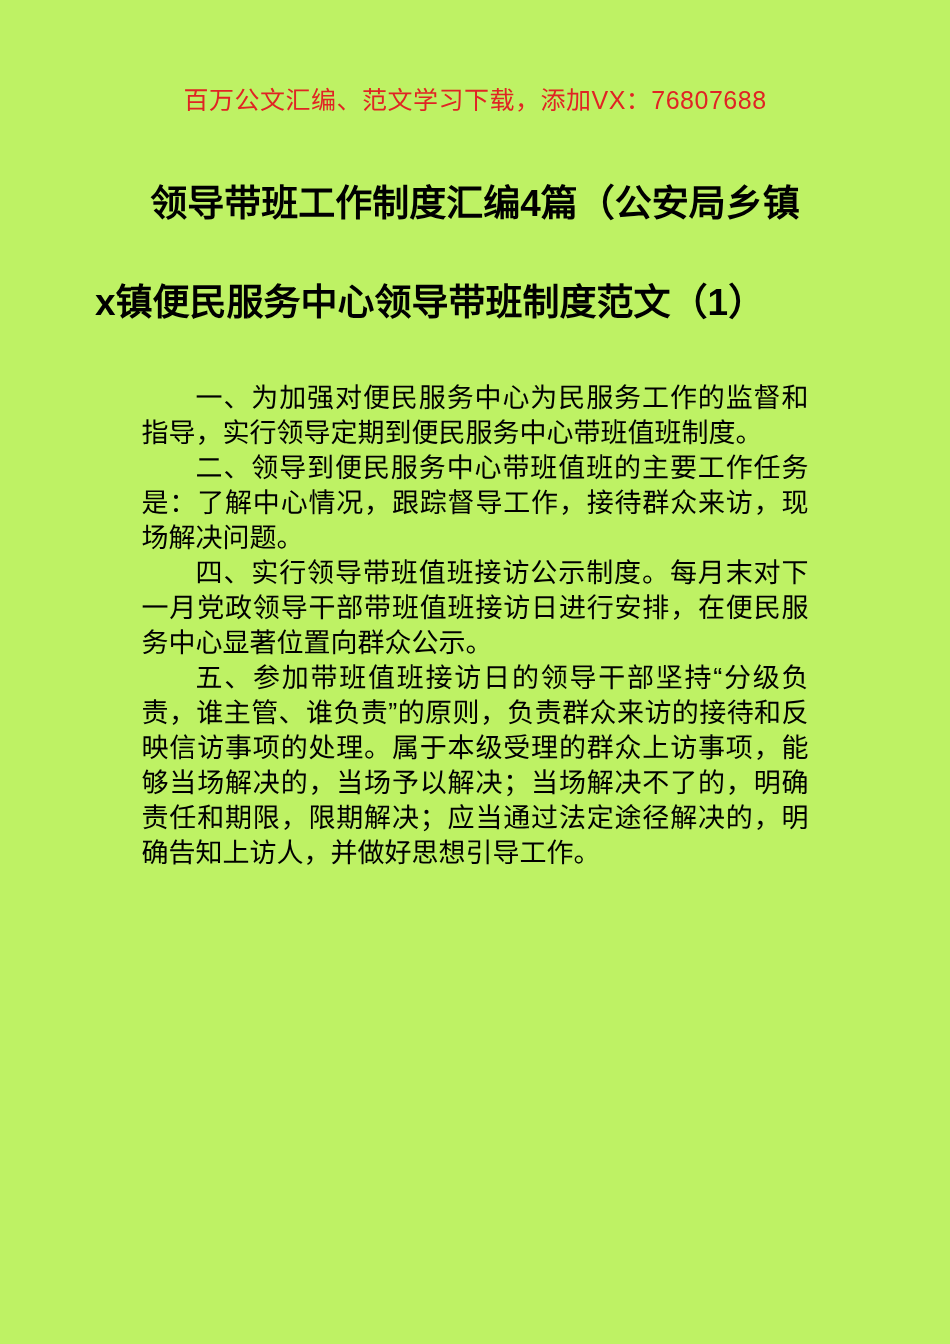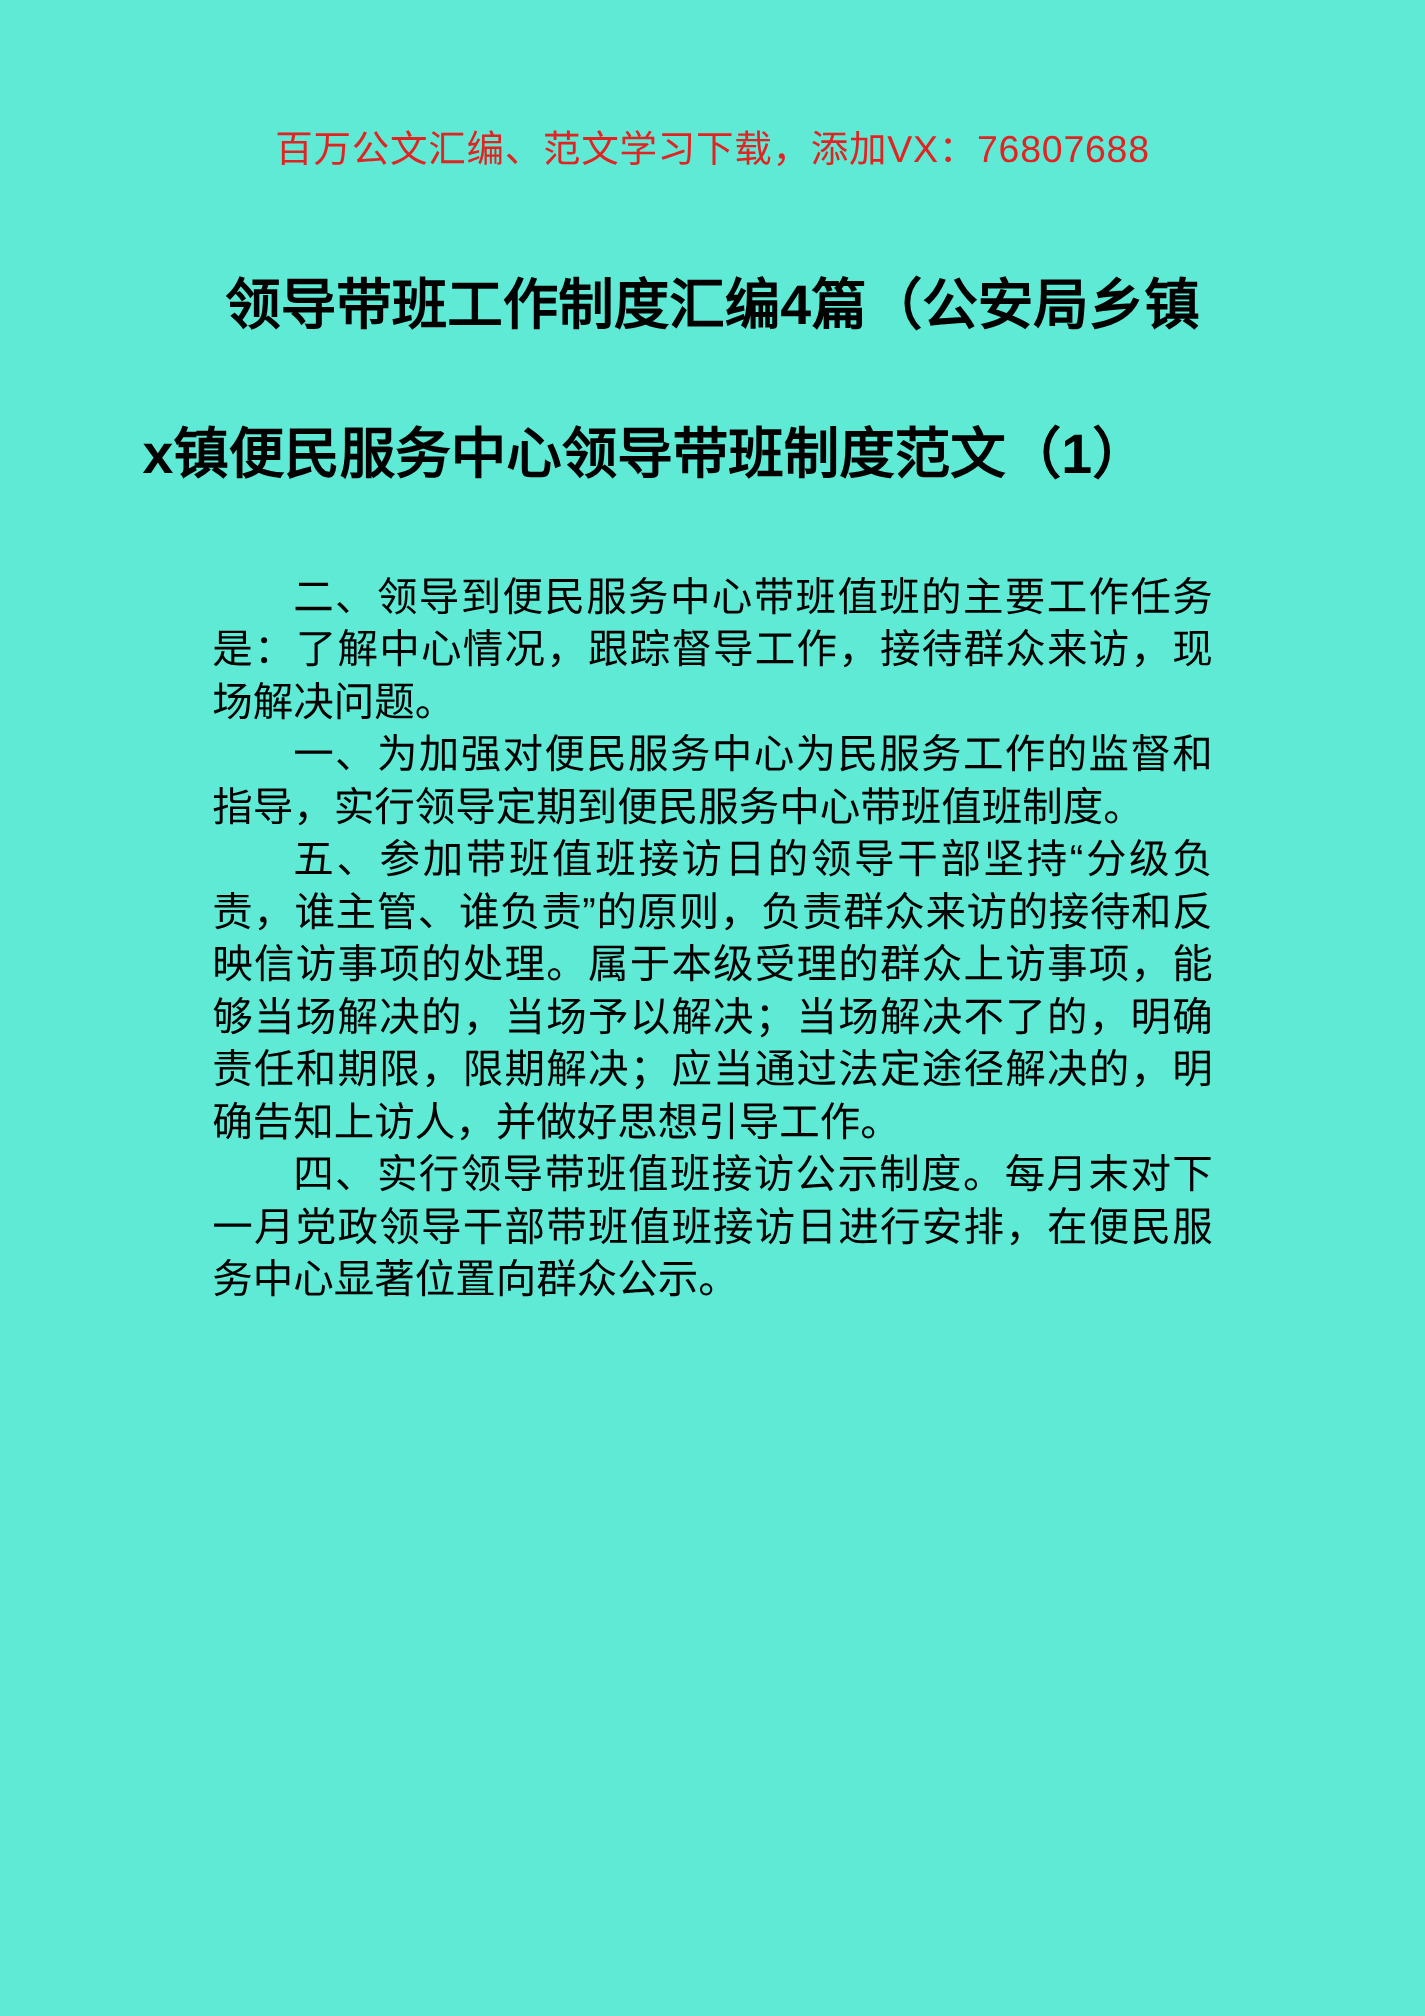--- a/index.html
+++ b/index.html
@@ -6,21 +6,21 @@
     margin: 0;
     padding: 0;
     background: #ffffff;
     font-family: "Liberation Sans", sans-serif;
   }
   .page {
     position: relative;
     width: 950px;
     height: 1344px;
     margin: 0 auto;
-    background: #5eead4;
+    background: #bef264;
     overflow: hidden;
   }
   .content {
     width: 667px;
     margin: 0 auto;
     padding: 0;
   }
   .promo {
     margin-top: 84px;
     font-size: 25px;
@@ -74,19 +74,19 @@
     <span>百万公文汇编、范文学习下载，添加VX：76807688</span>
   </div>
 
   <h1 class="doc-title">
     <span class="t-line">领导带班工作制度汇编4篇（公安局乡镇</span>
   </h1>
 
   <h2 class="section-heading">x镇便民服务中心领导带班制度范文（1）</h2>
 
   <div class="content body-text">
+    <p>一、为加强对便民服务中心为民服务工作的监督和指导，实行领导定期到便民服务中心带班值班制度。</p>
     <p>二、领导到便民服务中心带班值班的主要工作任务是：了解中心情况，跟踪督导工作，接待群众来访，现场解决问题。</p>
-    <p>一、为加强对便民服务中心为民服务工作的监督和指导，实行领导定期到便民服务中心带班值班制度。</p>
+    <p>四、实行领导带班值班接访公示制度。每月末对下一月党政领导干部带班值班接访日进行安排，在便民服务中心显著位置向群众公示。</p>
     <p>五、参加带班值班接访日的领导干部坚持“分级负责，谁主管、谁负责”的原则，负责群众来访的接待和反映信访事项的处理。属于本级受理的群众上访事项，能够当场解决的，当场予以解决；当场解决不了的，明确责任和期限，限期解决；应当通过法定途径解决的，明确告知上访人，并做好思想引导工作。</p>
-    <p>四、实行领导带班值班接访公示制度。每月末对下一月党政领导干部带班值班接访日进行安排，在便民服务中心显著位置向群众公示。</p>
   </div>
 
 </div>
 
 </body></html>

